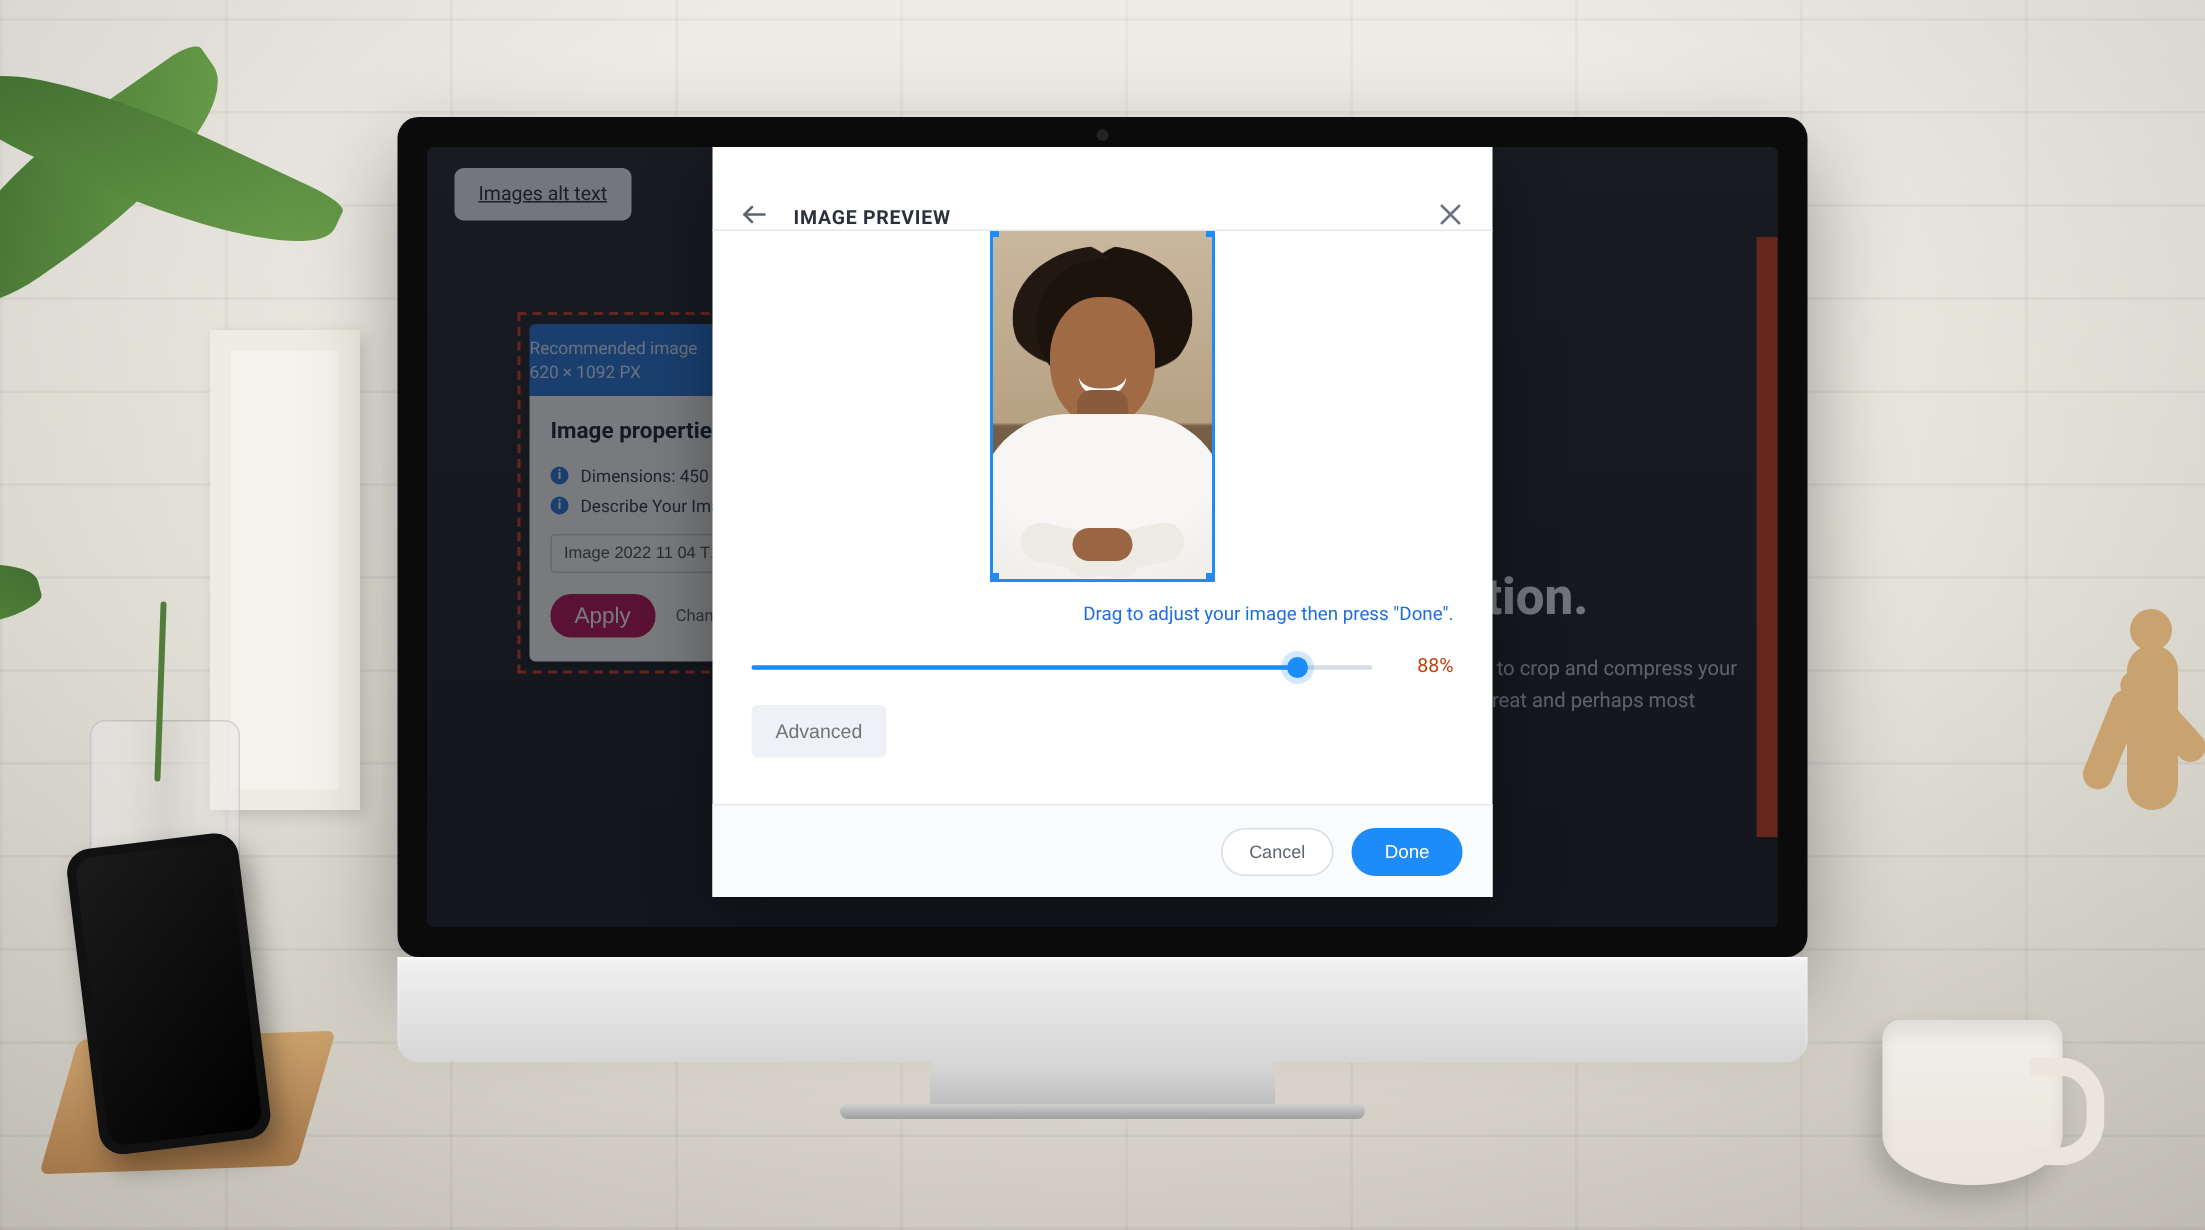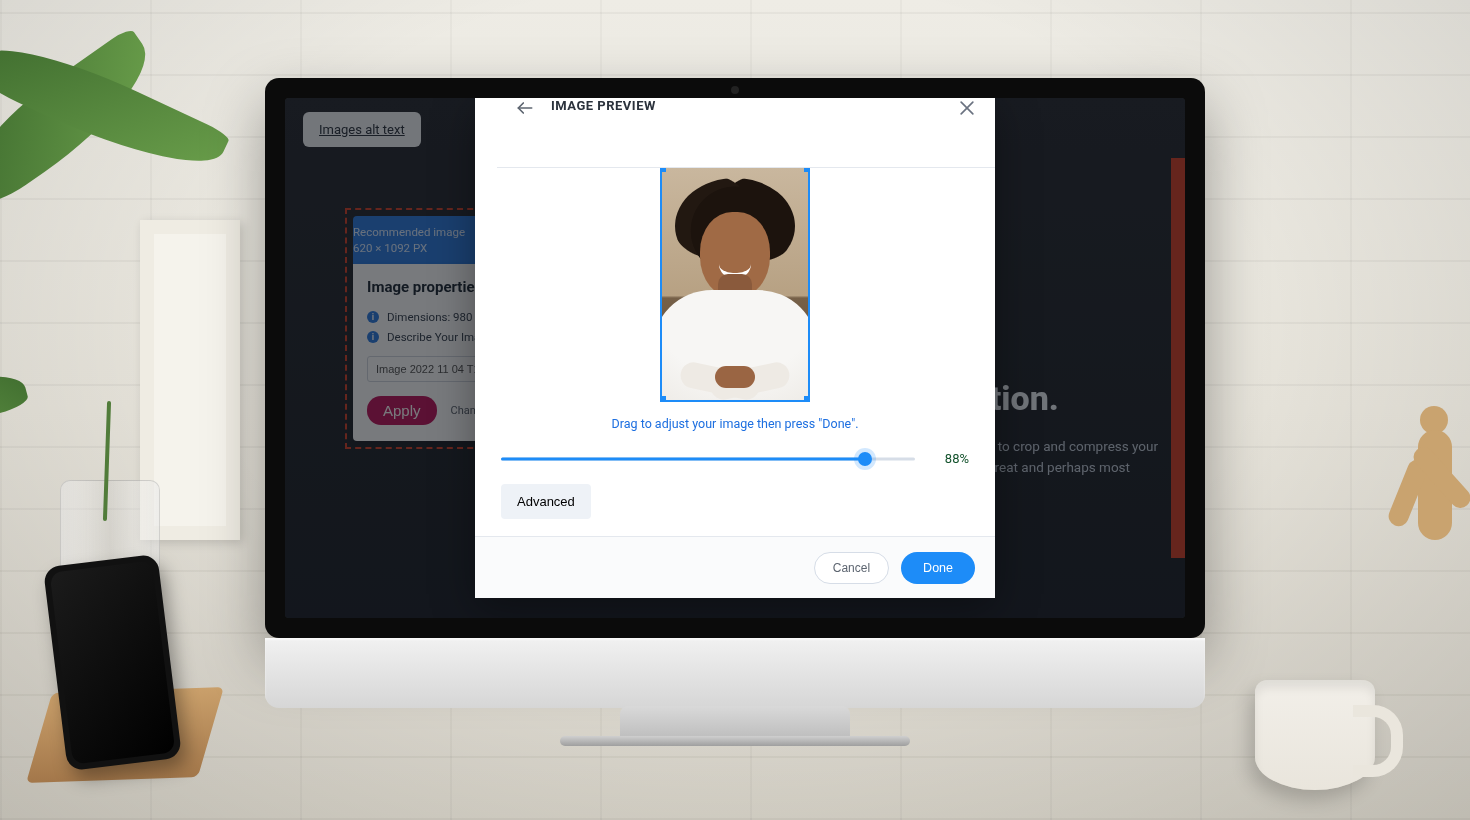--- a/index.html
+++ b/index.html
@@ -157,23 +157,22 @@
   .right-copy p{font-size:13.5px;margin-top:18px;line-height:1.55;color:#c3ccd8;}
   .red-strip{position:absolute;right:0;top:60px;width:14px;bottom:60px;background:#d8432b;}
 
   
   .modal{
     position:absolute;left:190px;top:0;width:520px;bottom:20px;
     background:#fff;display:flex;flex-direction:column;
     box-shadow:0 10px 40px rgba(0,0,0,.35);
   }
   .modal-header{
-    height:70px;display:flex;align-items:flex-start;padding:0 18px;
+    height:56px;display:flex;align-items:flex-end;padding:0 18px;
     border-bottom:1px solid #e4e8ee;
-    margin-left:22px;
   }
   .back-arrow{width:20px;height:20px;margin-right:16px;cursor:pointer;}
   .modal-title{font-size:13px;font-weight:700;letter-spacing:.5px;color:#2b323c;}
   .close-x{margin-left:auto;width:20px;height:20px;cursor:pointer;color:#6a7280;}
   .modal-body{flex:1;padding:0 26px 12px;overflow:hidden;}
   .crop-stage{display:flex;justify-content:center;margin-top:-2px;}
   .crop-frame{
     width:150px;height:236px;border:2px solid #1d8cf8;position:relative;background:#dcdfe4;overflow:hidden;
   }
   .crop-frame .handle{position:absolute;width:8px;height:8px;background:#1d8cf8;}
@@ -183,30 +182,30 @@
   .bg{position:absolute;inset:0;background:linear-gradient(180deg,#c9b79e,#b7a183 55%,#766048 56%,#5c4a37);}
   .shirt{position:absolute;left:-10px;right:-10px;bottom:-10px;height:120px;background:radial-gradient(circle at 50% 0,#f7f6f4 0 60%,#ece9e4 100%);border-radius:60px 60px 0 0;}
   .neck{position:absolute;left:50%;bottom:96px;transform:translateX(-50%);width:34px;height:30px;background:#8a5a3c;border-radius:10px;}
   .head{position:absolute;left:50%;top:44px;transform:translateX(-50%);width:70px;height:86px;background:#a06a45;border-radius:46% 46% 48% 48%;}
   .hair{position:absolute;left:50%;top:10px;transform:translateX(-50%);width:120px;height:96px;background:radial-gradient(circle at 50% 55%,#1c130d 0 55%,transparent 56%),radial-gradient(circle at 30% 40%,#221811 0 40%,transparent 41%),radial-gradient(circle at 70% 42%,#1c130d 0 42%,transparent 43%);border-radius:50%;}
   .smile{position:absolute;left:50%;top:96px;transform:translateX(-50%);width:32px;height:14px;border-bottom:5px solid #fff;border-radius:0 0 20px 20px;}
   .arm{position:absolute;bottom:6px;width:80px;height:26px;background:#eeeae4;border-radius:16px;}
   .arm.l{left:18px;transform:rotate(12deg);} .arm.r{right:18px;transform:rotate(-12deg);}
   .hand{position:absolute;bottom:12px;left:50%;transform:translateX(-50%);width:40px;height:22px;background:#9a6543;border-radius:12px;}
 
-  .hint{color:#1d6fe0;font-size:12.5px;text-align:center;margin:14px 0 20px;}
+  .hint{color:#1d6fe0;font-size:12.5px;text-align:right;margin:14px 0 20px;}
   .chk-row{display:flex;align-items:center;font-size:13px;color:#2b323c;margin-bottom:14px;}
   .chk{width:14px;height:14px;margin-right:10px;accent-color:#1d8cf8;}
   .slider-row{display:flex;align-items:center;gap:18px;margin-bottom:18px;}
   .slider{flex:1;position:relative;height:14px;}
   .track{position:absolute;left:0;right:0;top:50%;height:3px;background:#d6dde7;transform:translateY(-50%);border-radius:2px;}
   .fill{position:absolute;left:0;top:50%;height:3px;background:#1d8cf8;transform:translateY(-50%);border-radius:2px;}
   .thumb{position:absolute;top:50%;width:14px;height:14px;border-radius:50%;background:#1d8cf8;transform:translate(-50%,-50%);box-shadow:0 0 0 4px rgba(29,140,248,.2);}
-  .pct{color:#14532d;font-size:13px;min-width:36px;text-align:right;}
-  .adv-btn{background:#eef2f7;color:#000000;border:none;padding:10px 16px;font-size:13px;border-radius:4px;}
+  .pct{color:#c2410c;font-size:13px;min-width:36px;text-align:right;}
+  .adv-btn{background:#eef2f7;color:#737373;border:none;padding:10px 16px;font-size:13px;border-radius:4px;}
   .modal-footer{
     height:62px;border-top:1px solid #e4e8ee;display:flex;justify-content:flex-end;align-items:center;gap:12px;padding:0 20px;background:#fafbfc;
   }
   .btn-cancel{background:#fff;border:1px solid #d6dde7;color:#5d6570;padding:8px 18px;border-radius:18px;font-size:12px;}
   .btn-done{background:#1d8cf8;border:none;color:#fff;padding:9px 22px;border-radius:18px;font-size:12.5px;font-weight:500;}
 
   svg{display:block;}
 </style>
 </head>
 <body>
@@ -246,21 +245,21 @@
         <div class="left-panel">
           <div class="dashed-wrap">
             <div class="rec-banner">
               <div>Recommended image</div>
               <div>620 × 1092 PX</div>
             </div>
             <div class="prop-card">
               <h4>Image properties</h4>
               <div class="prop-row">
                 <span class="info-dot">i</span>
-                <span>Dimensions: 980</span>
+                <span>Dimensions: 450</span>
               </div>
               <div class="prop-row">
                 <span class="info-dot">i</span>
                 <span>Describe Your Image</span>
               </div>
               <input class="alt-input" value="Image 2022 11 04 T16 2" style="">
               <div class="row-btns">
                 <button class="apply">Apply</button>
                 <span class="chg">Change</span>
               </div>

